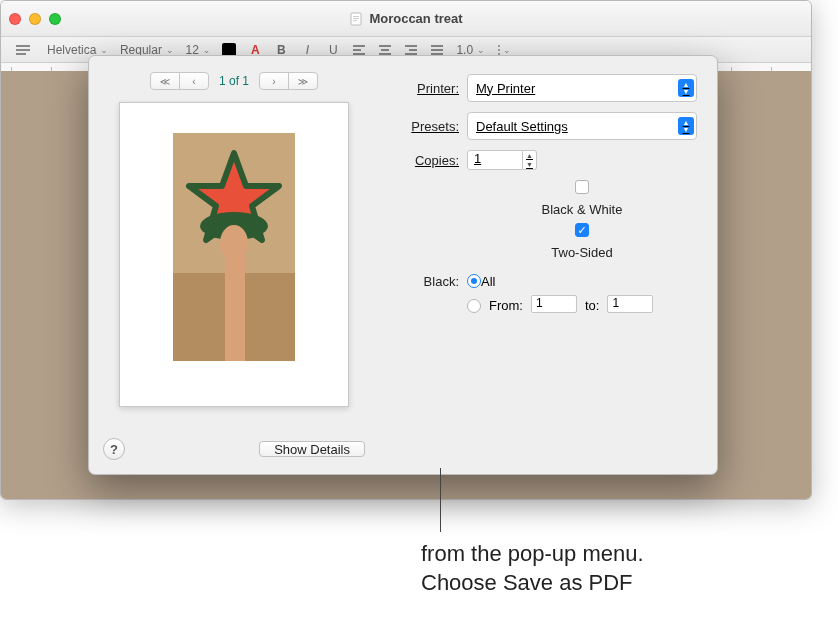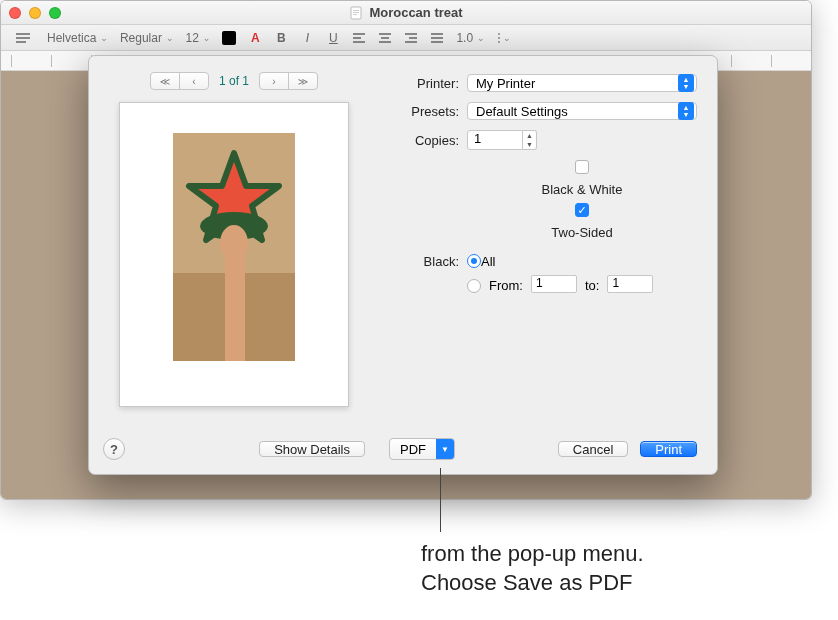--- a/index.html
+++ b/index.html
@@ -17,21 +17,21 @@
     position: absolute;
     top: 0; left: 0;
     width: 812px; height: 500px;
     border: 1px solid #b8b8b8;
     border-radius: 6px;
     overflow: hidden;
     background: #fff;
     box-shadow: 0 5px 30px rgba(0,0,0,.25);
   }
   .titlebar {
-    height: 24px;
+    height: 36px;
     background: linear-gradient(#f8f8f8,#eaeaea);
     border-bottom: 1px solid #d0d0d0;
     display: flex;
     align-items: center;
     padding: 0 8px;
     position: relative;
   }
   .traffic { display: flex; gap: 8px; }
   .dot { width: 12px; height: 12px; border-radius: 50%; border: 0.5px solid rgba(0,0,0,.15); }
   .dot.red { background: #ff5f57; }
@@ -138,24 +138,24 @@
   .btn.primary {
     background: linear-gradient(#4da0ff,#1173ff);
     border-color:#0a60e0;
     color:#fff;
   }
   .options-side {
     flex:1;
     padding: 18px 20px 14px 10px;
     display:flex; flex-direction:column;
   }
-  .row { display:flex; align-items:center; margin-bottom:10px; }
+  .row { display:flex; align-items:center; margin-bottom:10px;text-decoration:underline; }
   .lbl { width:70px; text-align:right; margin-right:8px; color:#222; font-size:13px;}
   .select {
-    flex:1; height:18px;
+    flex:1; height:28px;
     background:#fff; border:1px solid #c7c7c7; border-radius:4px;
     display:flex; align-items:center; justify-content:space-between;
     padding:0 2px 0 8px; font-size:13px;
   }
   .sel-arrows {
     width:16px; height:18px; border-radius:3px;
     background:#1a82ff;
     display:flex; flex-direction:column; align-items:center; justify-content:center;
     color:#fff; font-size:7px; line-height:7px;
   }
@@ -408,36 +408,20 @@
       </div>
     </div>
     <div class="pages-sub">
       <div class="radio"></div>
       <span>From:</span>
       <div class="tiny-input">1</div>
       <span>to:</span>
       <div class="tiny-input">1</div>
     </div>
 
-    <div class="dlg-footer">
-      <div class="pdf-group">
-        <div class="pdf-btn">
-          <span class="txt">PDF</span>
-          <div class="drop">▼</div>
-        </div>
-      </div>
-      <div class="right-btns">
-        <div class="btn">
-          <span>Cancel</span>
-        </div>
-        <div class="btn primary">
-          <span>Print</span>
-        </div>
-      </div>
-    </div>
   </div>
 </div>
 
 <div class="callout-line"></div>
 <div class="callout-text">
   <div>from the pop-up menu.</div>
   <div>Choose Save as PDF</div>
 </div>
 
 </body></html>

